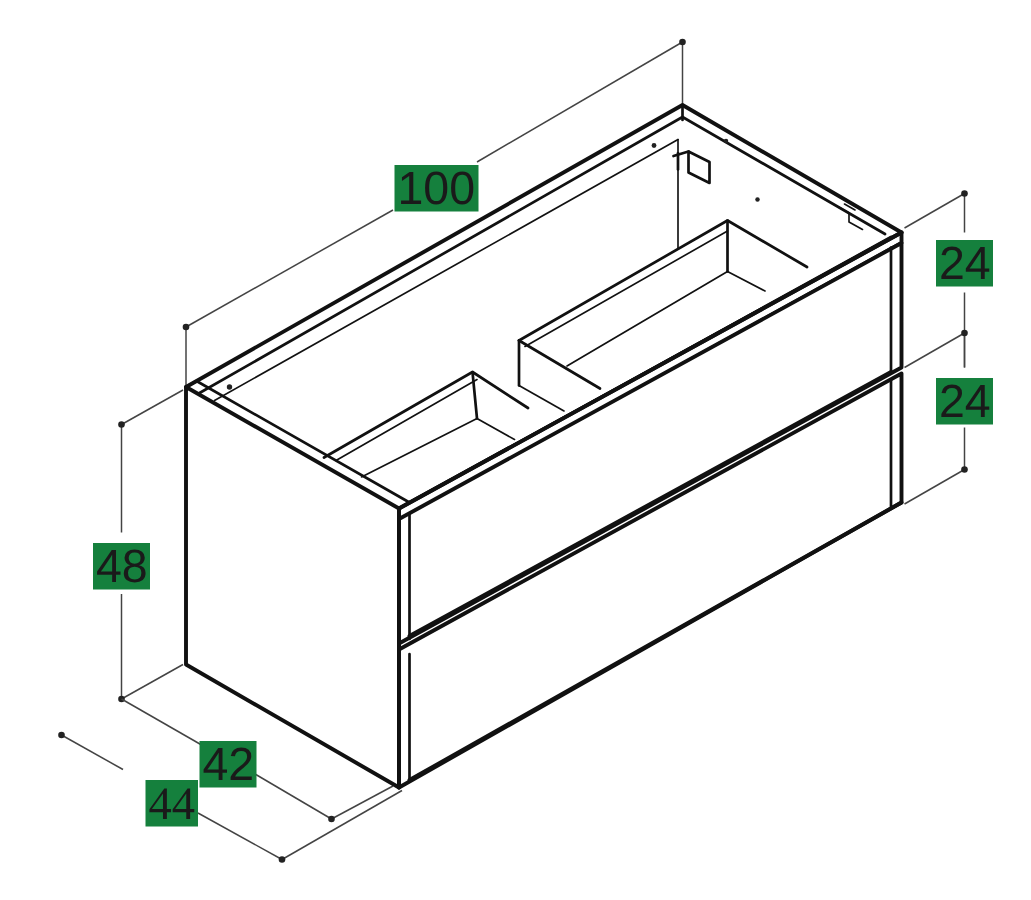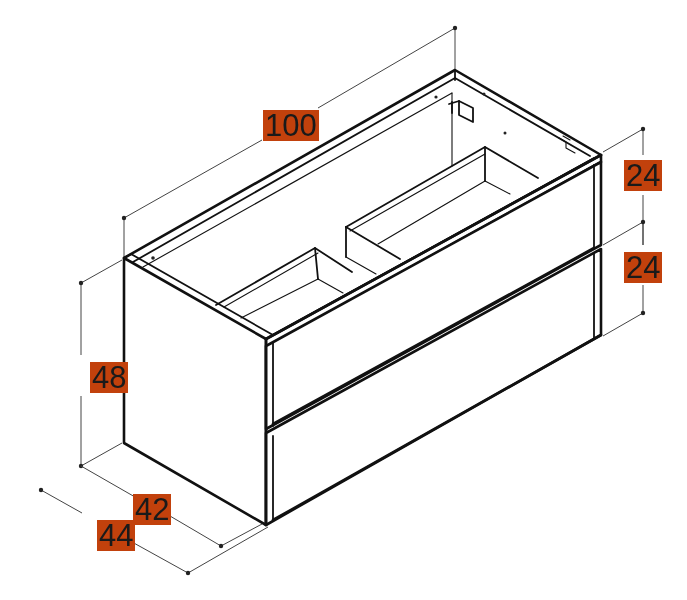--- a/index.html
+++ b/index.html
@@ -11,21 +11,21 @@
     .thin { stroke-width: 1.1; }
     .dim { stroke: #444444; stroke-width: 1; fill: none; }
     .dot { fill: #222222; }
     .face { fill: #ffffff; }
     .dim-label {
       position: absolute;
       font-family: "Liberation Sans", "DejaVu Sans", sans-serif;
       font-size: 31px;
       color: #1a1a1a;
       line-height: 1;
-      background: #c2410c;
+      background: #15803d;
       padding: 0 2px;
       white-space: nowrap;
     }
   </style>
 </head>
 <body>
 
 <svg id="diagram" viewBox="0 0 687 600" xmlns="http://www.w3.org/2000/svg">
 
   <g>
@@ -144,17 +144,17 @@
     <polygon class="ln thick face" points="266,433 601,249 601,335 266,525"></polygon>
     <line class="ln med" x1="273" y1="436" x2="273" y2="521"></line>
     <line class="ln med" x1="594" y1="253" x2="594" y2="339"></line>
     <line class="ln thick" x1="273" y1="520" x2="601" y2="335"></line>
   </g>
 
   <line class="ln thick" x1="266" y1="339" x2="266" y2="525"></line>
 </svg>
 
 <div class="dim-label" style="left:263px; top:110px;">100</div>
-<div class="dim-label" style="left:62px; top:362px;margin-left:28px;">48</div>
+<div class="dim-label" style="left:62px; top:362px;">48</div>
 <div class="dim-label" style="left:133px; top:494px;text-align:center;">42</div>
-<div class="dim-label" style="left:97px; top:520px;">44</div>
+<div class="dim-label" style="left:97px; top:520px;font-family:Liberation Serif, serif;">44</div>
 <div class="dim-label" style="left:624px; top:160px;">24</div>
 <div class="dim-label" style="left:624px; top:252px;">24</div>
 
 </body></html>

